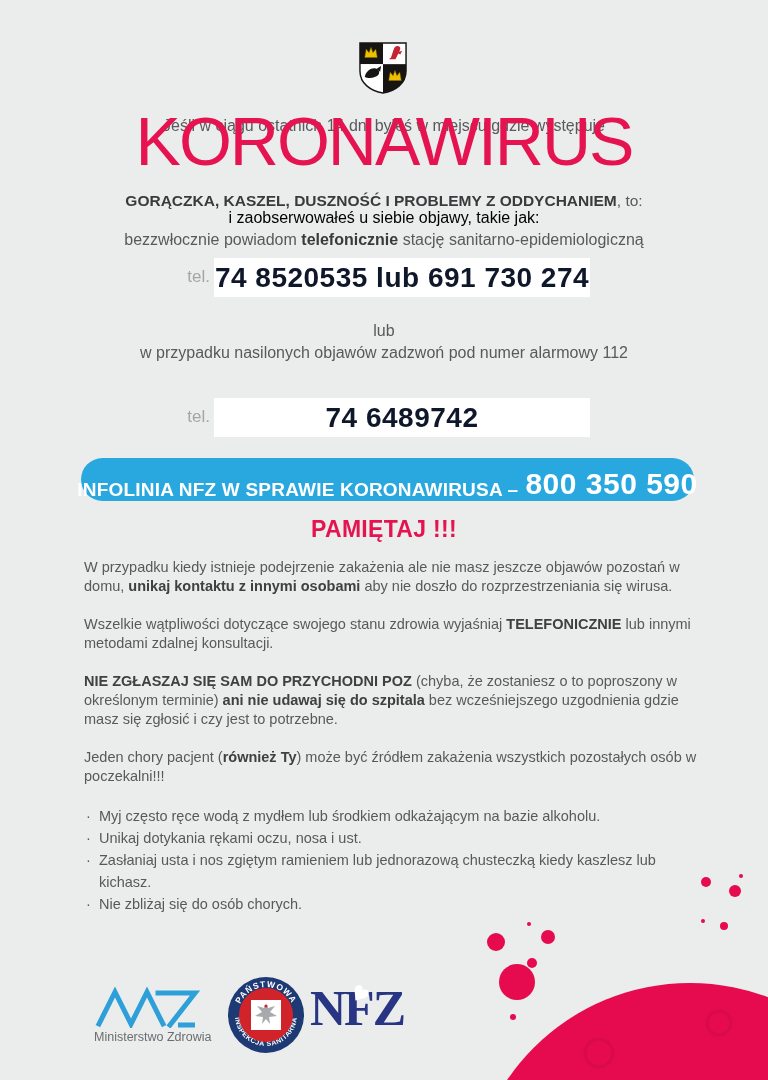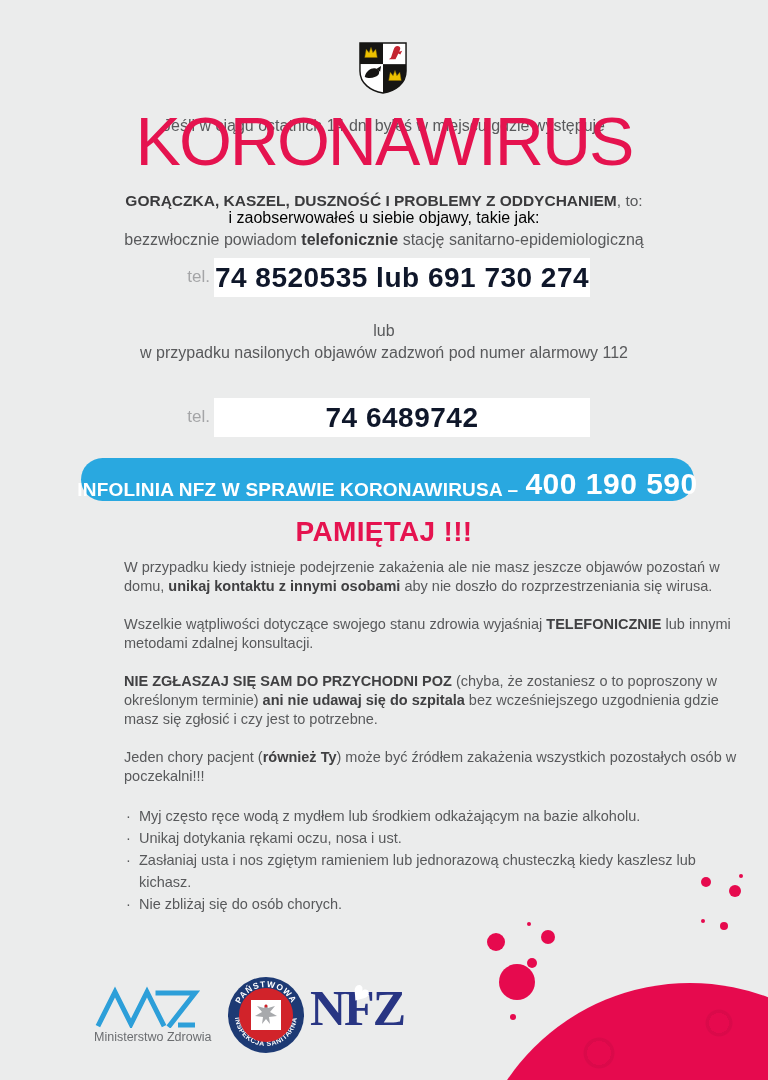--- a/index.html
+++ b/index.html
@@ -33,24 +33,24 @@
   .lub{top:322px;font-size:16px;}
   .emergency{top:343px;font-size:16px;line-height:20px;}
 
   
   .banner{left:81px;top:458px;width:613px;height:43px;border-radius:22px;
           background:var(--blue,#29a8e0);display:flex;align-items:flex-end;justify-content:center;
           color:#fff;white-space:nowrap;}
   .banner .lbl{font-size:19px;font-weight:700;letter-spacing:.2px;}
   .banner .num{font-size:30px;font-weight:700;margin-left:7px;letter-spacing:.5px;}
 
-  .remember-h{top:516px;font-size:28px;font-weight:800;color:var(--accent,#e5134f);letter-spacing:.3px;}
+  .remember-h{top:516px;font-size:23px;font-weight:800;color:var(--accent,#e5134f);letter-spacing:.3px;}
 
   
-  .content{left:84px;top:558px;width:620px;font-size:14.5px;line-height:19px;color:#58595b;margin-left:40px;}
+  .content{left:84px;top:558px;width:620px;font-size:14.5px;line-height:19px;color:#58595b;}
   .content p{margin:0 0 19px 0;}
   .content .b{font-weight:700;color:#404042;}
   .content ul{margin:2px 0 0 0;padding:0;list-style:none;}
   .content li{position:relative;padding-left:15px;line-height:22px;}
   .content li::before{content:"·";position:absolute;left:2px;top:0;color:#58595b;}
 
   
   .mz-logo{left:94px;top:982px;width:110px;height:62px;}
   .mz-caption{position:absolute;left:0;top:48px;width:110px;text-align:center;font-size:12.5px;color:#6b6d70;white-space:nowrap;}
   .sanepid{left:227px;top:976px;width:78px;height:78px;}
@@ -119,21 +119,21 @@
 
 <div class="abs tel-row tel-row2">
   <span class="tel-label">tel.</span>
   <div class="tel-box">
     <span class="tel-number">74 6489742</span>
   </div>
 </div>
 
 <div class="abs banner">
   <span class="lbl">INFOLINIA NFZ W SPRAWIE KORONAWIRUSA – </span>
-  <span class="num">400 190 590</span>
+  <span class="num">800 350 590</span>
 </div>
 
 <div class="abs center remember-h">PAMIĘTAJ !!!</div>
 
 <div class="abs content">
   <div>
       <p><span>W przypadku kiedy istnieje podejrzenie zakażenia ale nie masz jeszcze objawów pozostań w domu, </span><span class="b">unikaj kontaktu z innymi osobami</span><span> aby nie doszło do rozprzestrzeniania się wirusa.</span></p>
       <p><span>Wszelkie wątpliwości dotyczące swojego stanu zdrowia wyjaśniaj </span><span class="b">TELEFONICZNIE</span><span> lub innymi metodami zdalnej konsultacji.</span></p>
       <p><span class="b">NIE ZGŁASZAJ SIĘ SAM DO PRZYCHODNI POZ</span><span> (chyba, że zostaniesz o to poproszony w określonym terminie) </span><span class="b">ani nie udawaj się do szpitala</span><span> bez wcześniejszego uzgodnienia gdzie masz się zgłosić i czy jest to potrzebne.</span></p>
       <p><span>Jeden chory pacjent (</span><span class="b">również Ty</span><span>) może być źródłem zakażenia wszystkich pozostałych osób w poczekalni!!!</span></p>

